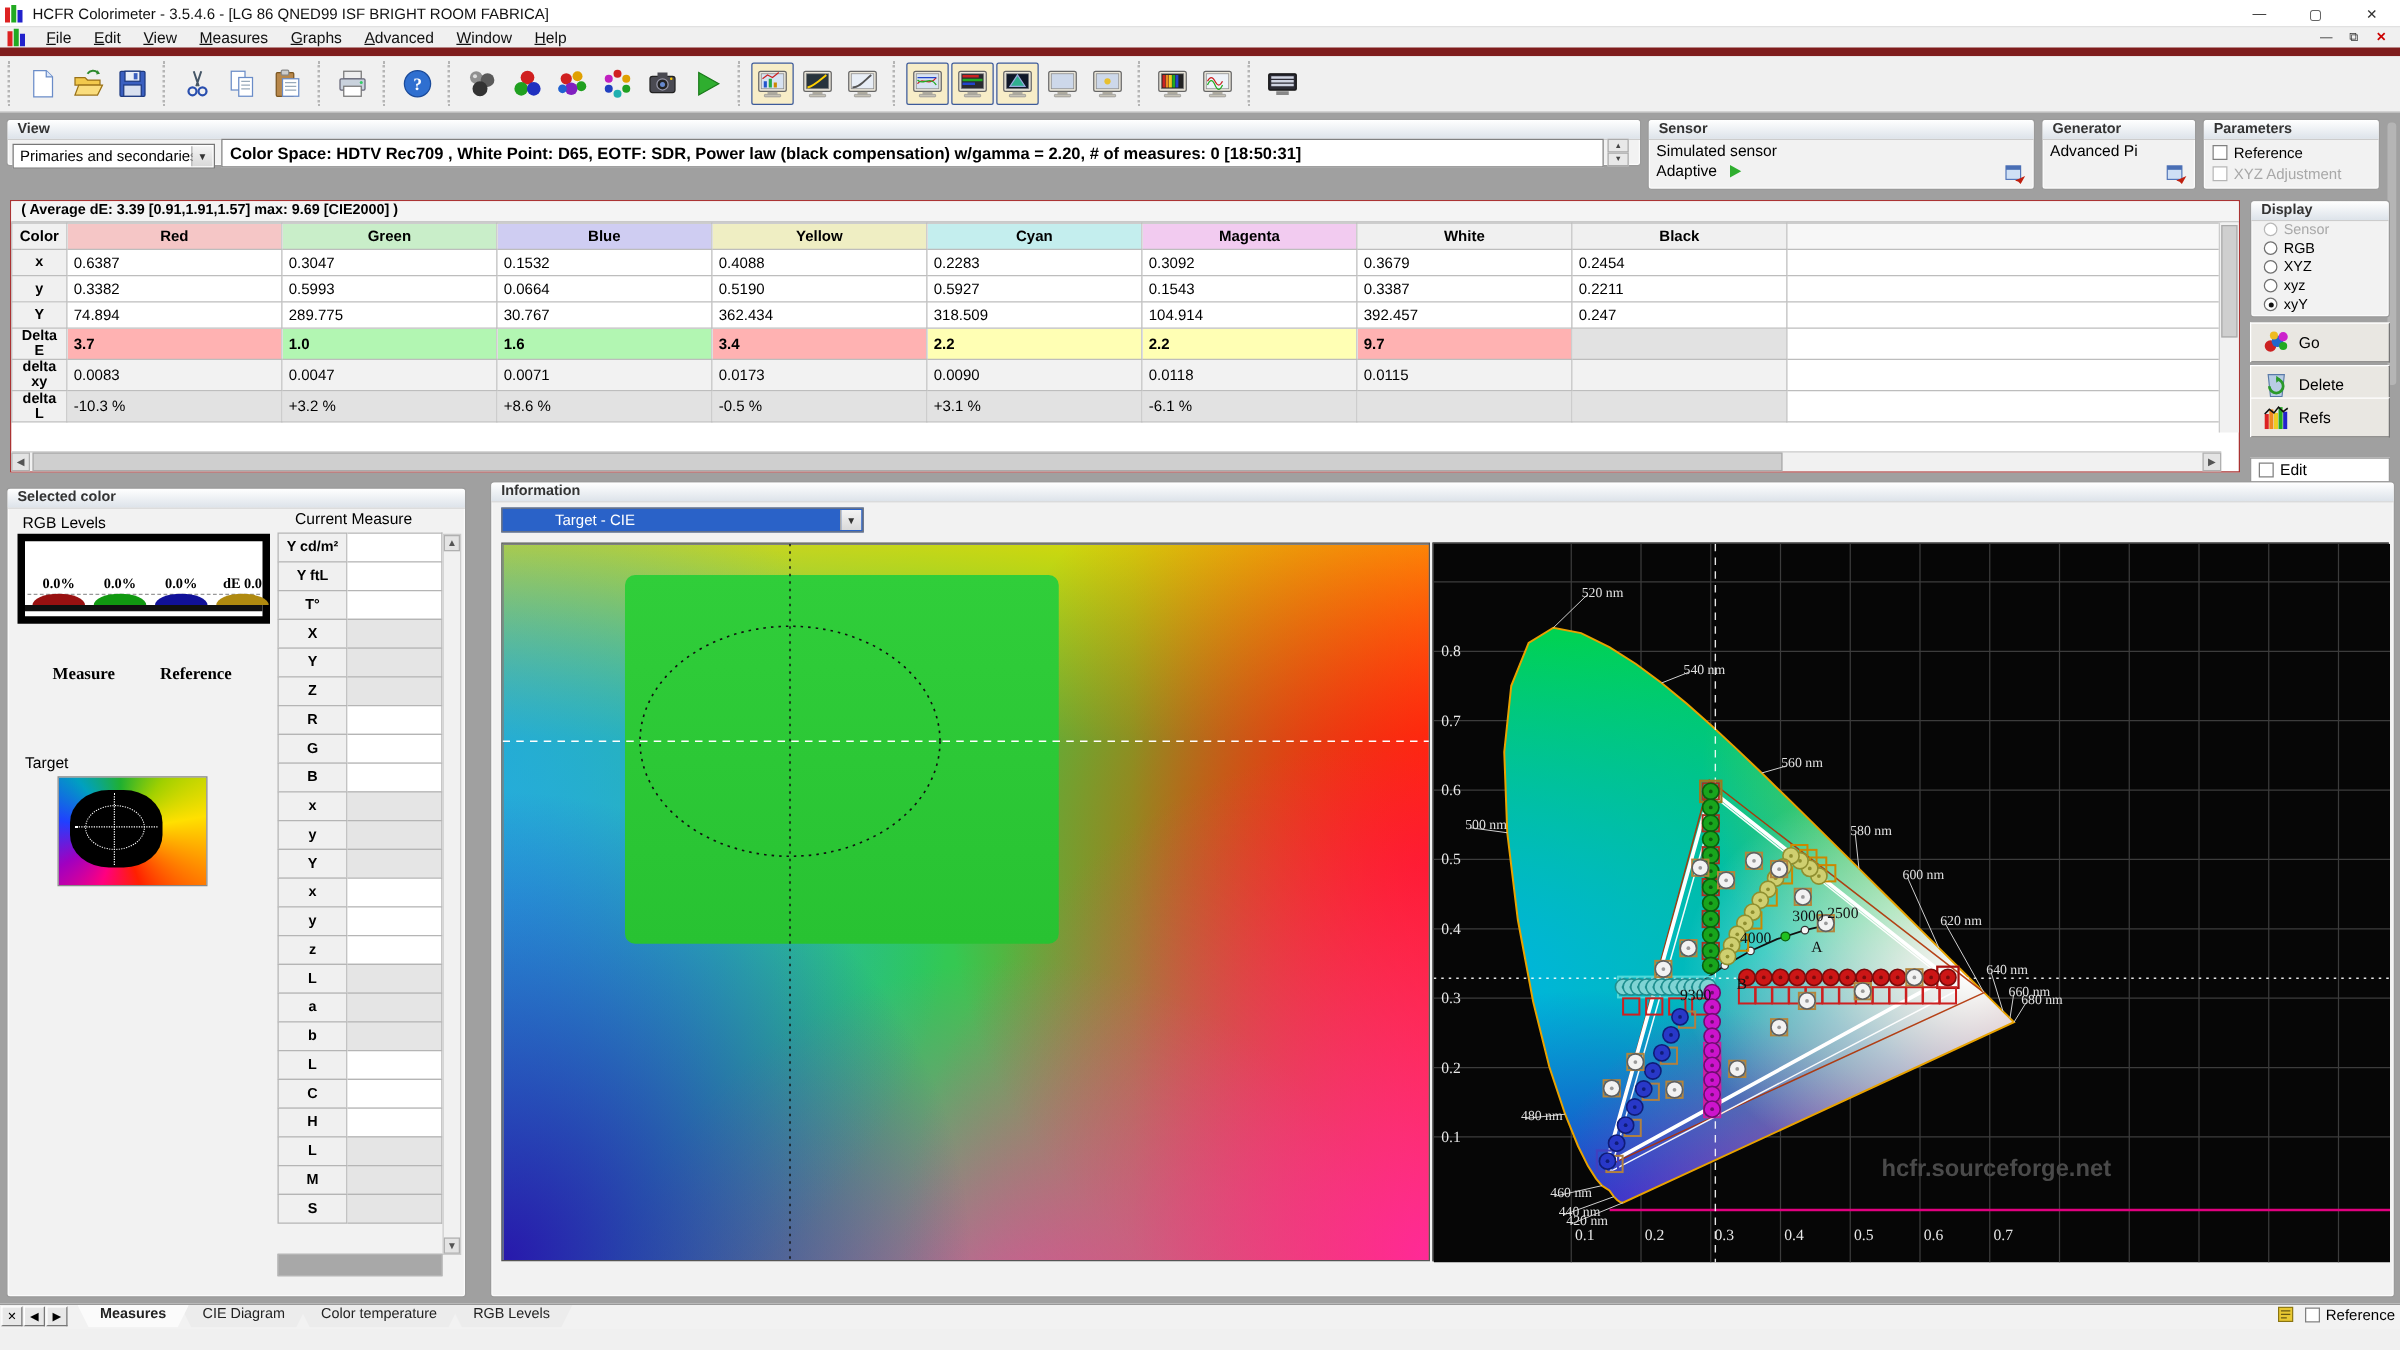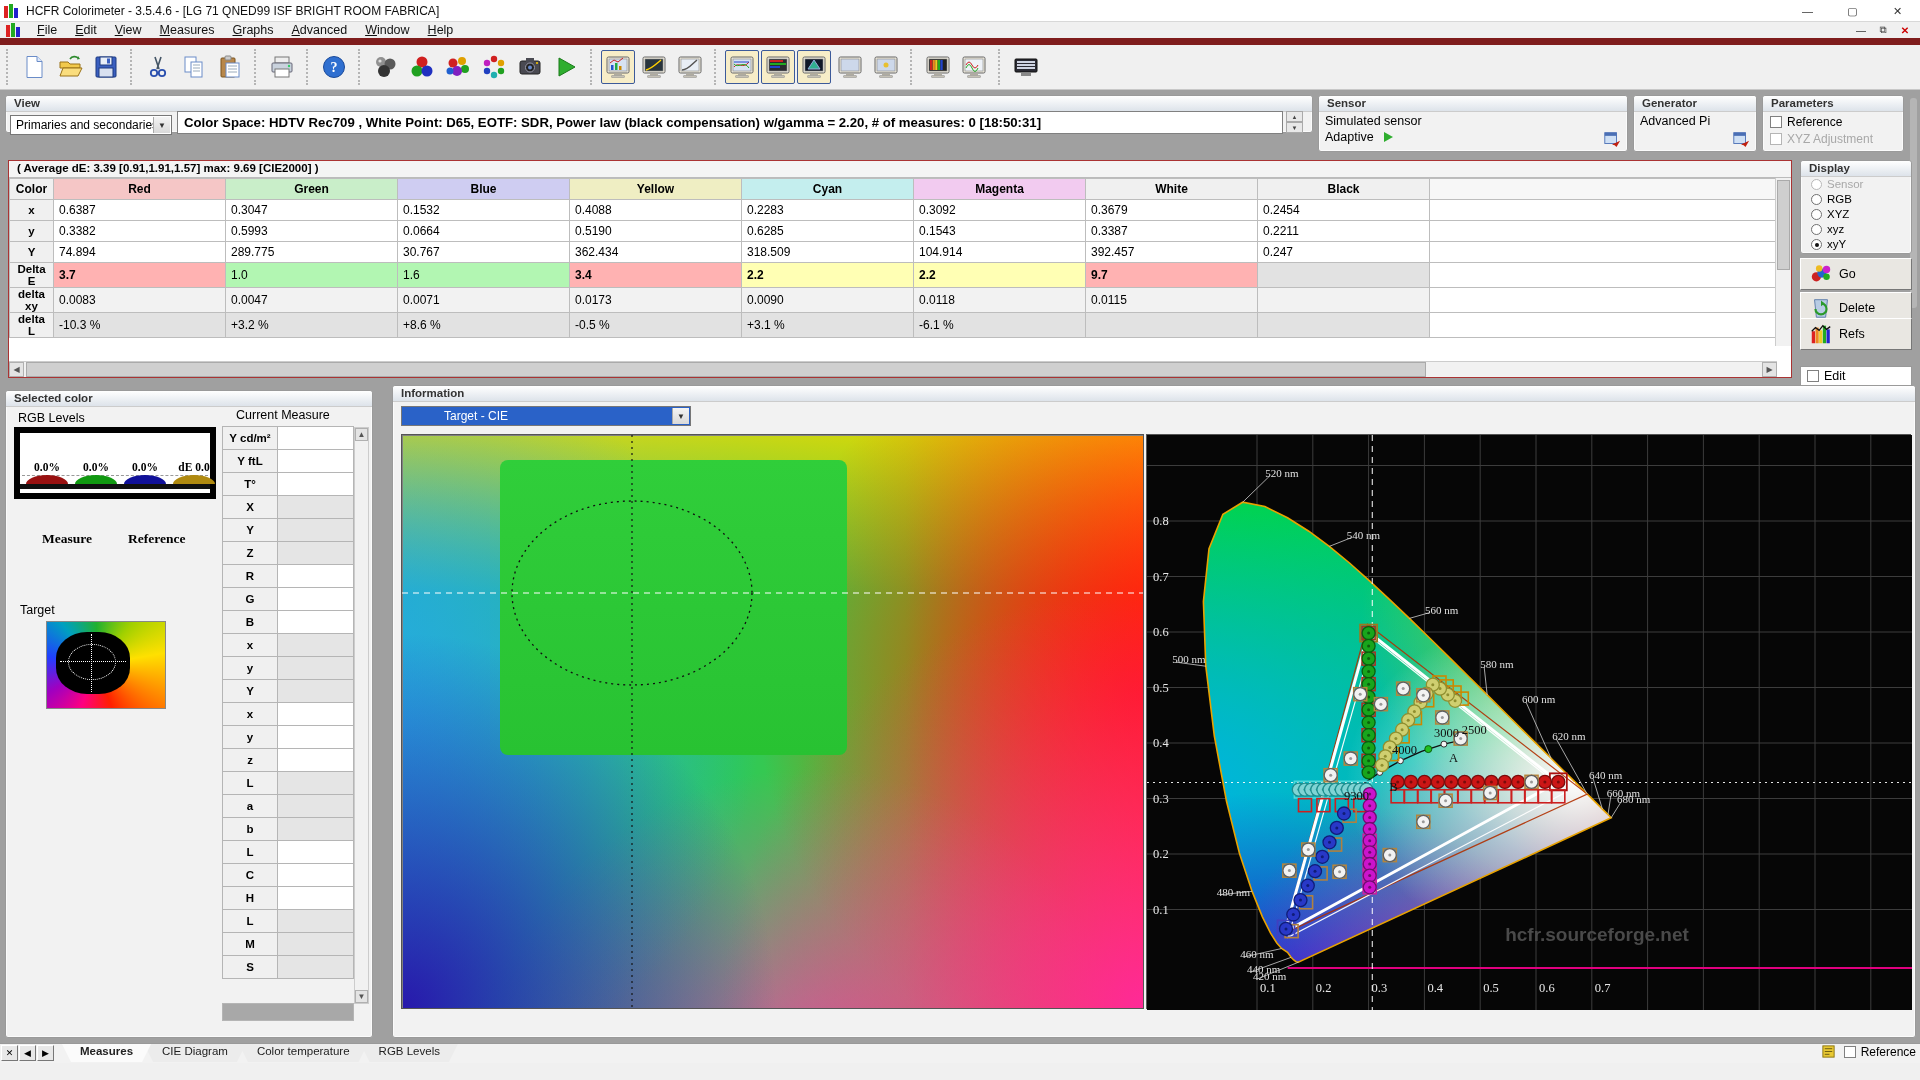--- a/index.html
+++ b/index.html
@@ -55,21 +55,21 @@
 
   
   .measures-pane { position:absolute; left:8px; top:70px; width:1784px; height:218px; background:#fff; border:1px solid #a33; }
   .avg-caption { height:17px; background:#f4f4f4; border-bottom:1px solid #bbb; font-weight:bold; font-size:11.5px; padding:1px 0 0 8px; }
   #measures-table { border-collapse:collapse; table-layout:fixed; width:1768px; font-size:12px; }
   #measures-table th, #measures-table td { border:1px solid #bdbdbd; height:21px; padding:0 5px; overflow:hidden; }
   #measures-table th { font-weight:bold; text-align:center; font-size:12px; }
   #measures-table td.lbl { font-weight:bold; text-align:center; background:#f0f0f0; font-size:11.5px; }
   #measures-table td.val { text-align:left; }
   .c-w{background:#fff}.c-lt{background:#f2f2f2}.c-dk{background:#e2e2e2}
-  .c-red{background:#ffb2b2;font-weight:bold}.c-grn{background:#b2f6b2;font-weight:normal}.c-yel{background:#ffffb4;font-weight:bold}.c-gray{background:#e2e2e2}
+  .c-red{background:#ffb2b2;font-weight:bold}.c-grn{background:#b2f6b2;font-weight:bold}.c-yel{background:#ffffb4;font-weight:bold}.c-gray{background:#e2e2e2}
   .vscroll { position:absolute; right:0; top:17px; width:16px; height:168px; background:#f1f1f1; border-left:1px solid #ccc; }
   .hscroll { position:absolute; left:0; bottom:0; width:1768px; height:16px; background:#f1f1f1; border-top:1px solid #ccc; display:flex; }
   .sb-btn { width:15px; height:15px; background:#e4e4e4; border:1px solid #b0b0b0; color:#555; font-size:8px; display:flex; align-items:center; justify-content:center; }
   .sb-thumb { background:#cfcfcf; border:1px solid #aaa; }
 
   
   .display-panel { left:1800px; top:70px; width:112px; height:94px; }
   .disp-row { font-size:11.5px; padding:1px 0 0 10px; height:15px; }
   .act-btn { position:absolute; left:1800px; width:112px; height:32px; background:#e9e7e2; border:1px solid; border-color:#fff #777 #777 #fff; display:flex; align-items:center; font-size:12.5px; gap:6px; padding-left:8px; }
   .act-btn svg { width:24px; height:24px; }
@@ -133,21 +133,21 @@
 <body>
 
 <div class="app">
 
   <div class="titlebar">
     <span class="app-logo">
         <i style="height:12px;background:#d22"></i>
         <i style="height:14px;background:#2a2"></i>
         <i style="height:10px;background:#22c"></i>
       </span>
-    <span class="t-text">HCFR Colorimeter - 3.5.4.6 - [LG 71 QNED99 ISF BRIGHT ROOM FABRICA]</span>
+    <span class="t-text">HCFR Colorimeter - 3.5.4.6 - [LG 86 QNED99 ISF BRIGHT ROOM FABRICA]</span>
     <span class="win-controls">
       <span class="win-btn">—</span>
       <span class="win-btn">▢</span>
       <span class="win-btn">✕</span>
     </span>
   </div>
 
   <div class="menubar">
     <span class="app-logo">
         <i style="height:12px;background:#d22"></i>
@@ -489,21 +489,21 @@
               <td class="val c-w">0.3679</td>
               <td class="val c-w">0.2454</td>
               <td class="c-w"></td>
             </tr>
             <tr>
               <td class="lbl">y</td>
               <td class="val c-w">0.3382</td>
               <td class="val c-w">0.5993</td>
               <td class="val c-w">0.0664</td>
               <td class="val c-w">0.5190</td>
-              <td class="val c-w">0.6285</td>
+              <td class="val c-w">0.5927</td>
               <td class="val c-w">0.1543</td>
               <td class="val c-w">0.3387</td>
               <td class="val c-w">0.2211</td>
               <td class="c-w"></td>
             </tr>
             <tr>
               <td class="lbl">Y</td>
               <td class="val c-w">74.894</td>
               <td class="val c-w">289.775</td>
               <td class="val c-w">30.767</td>

